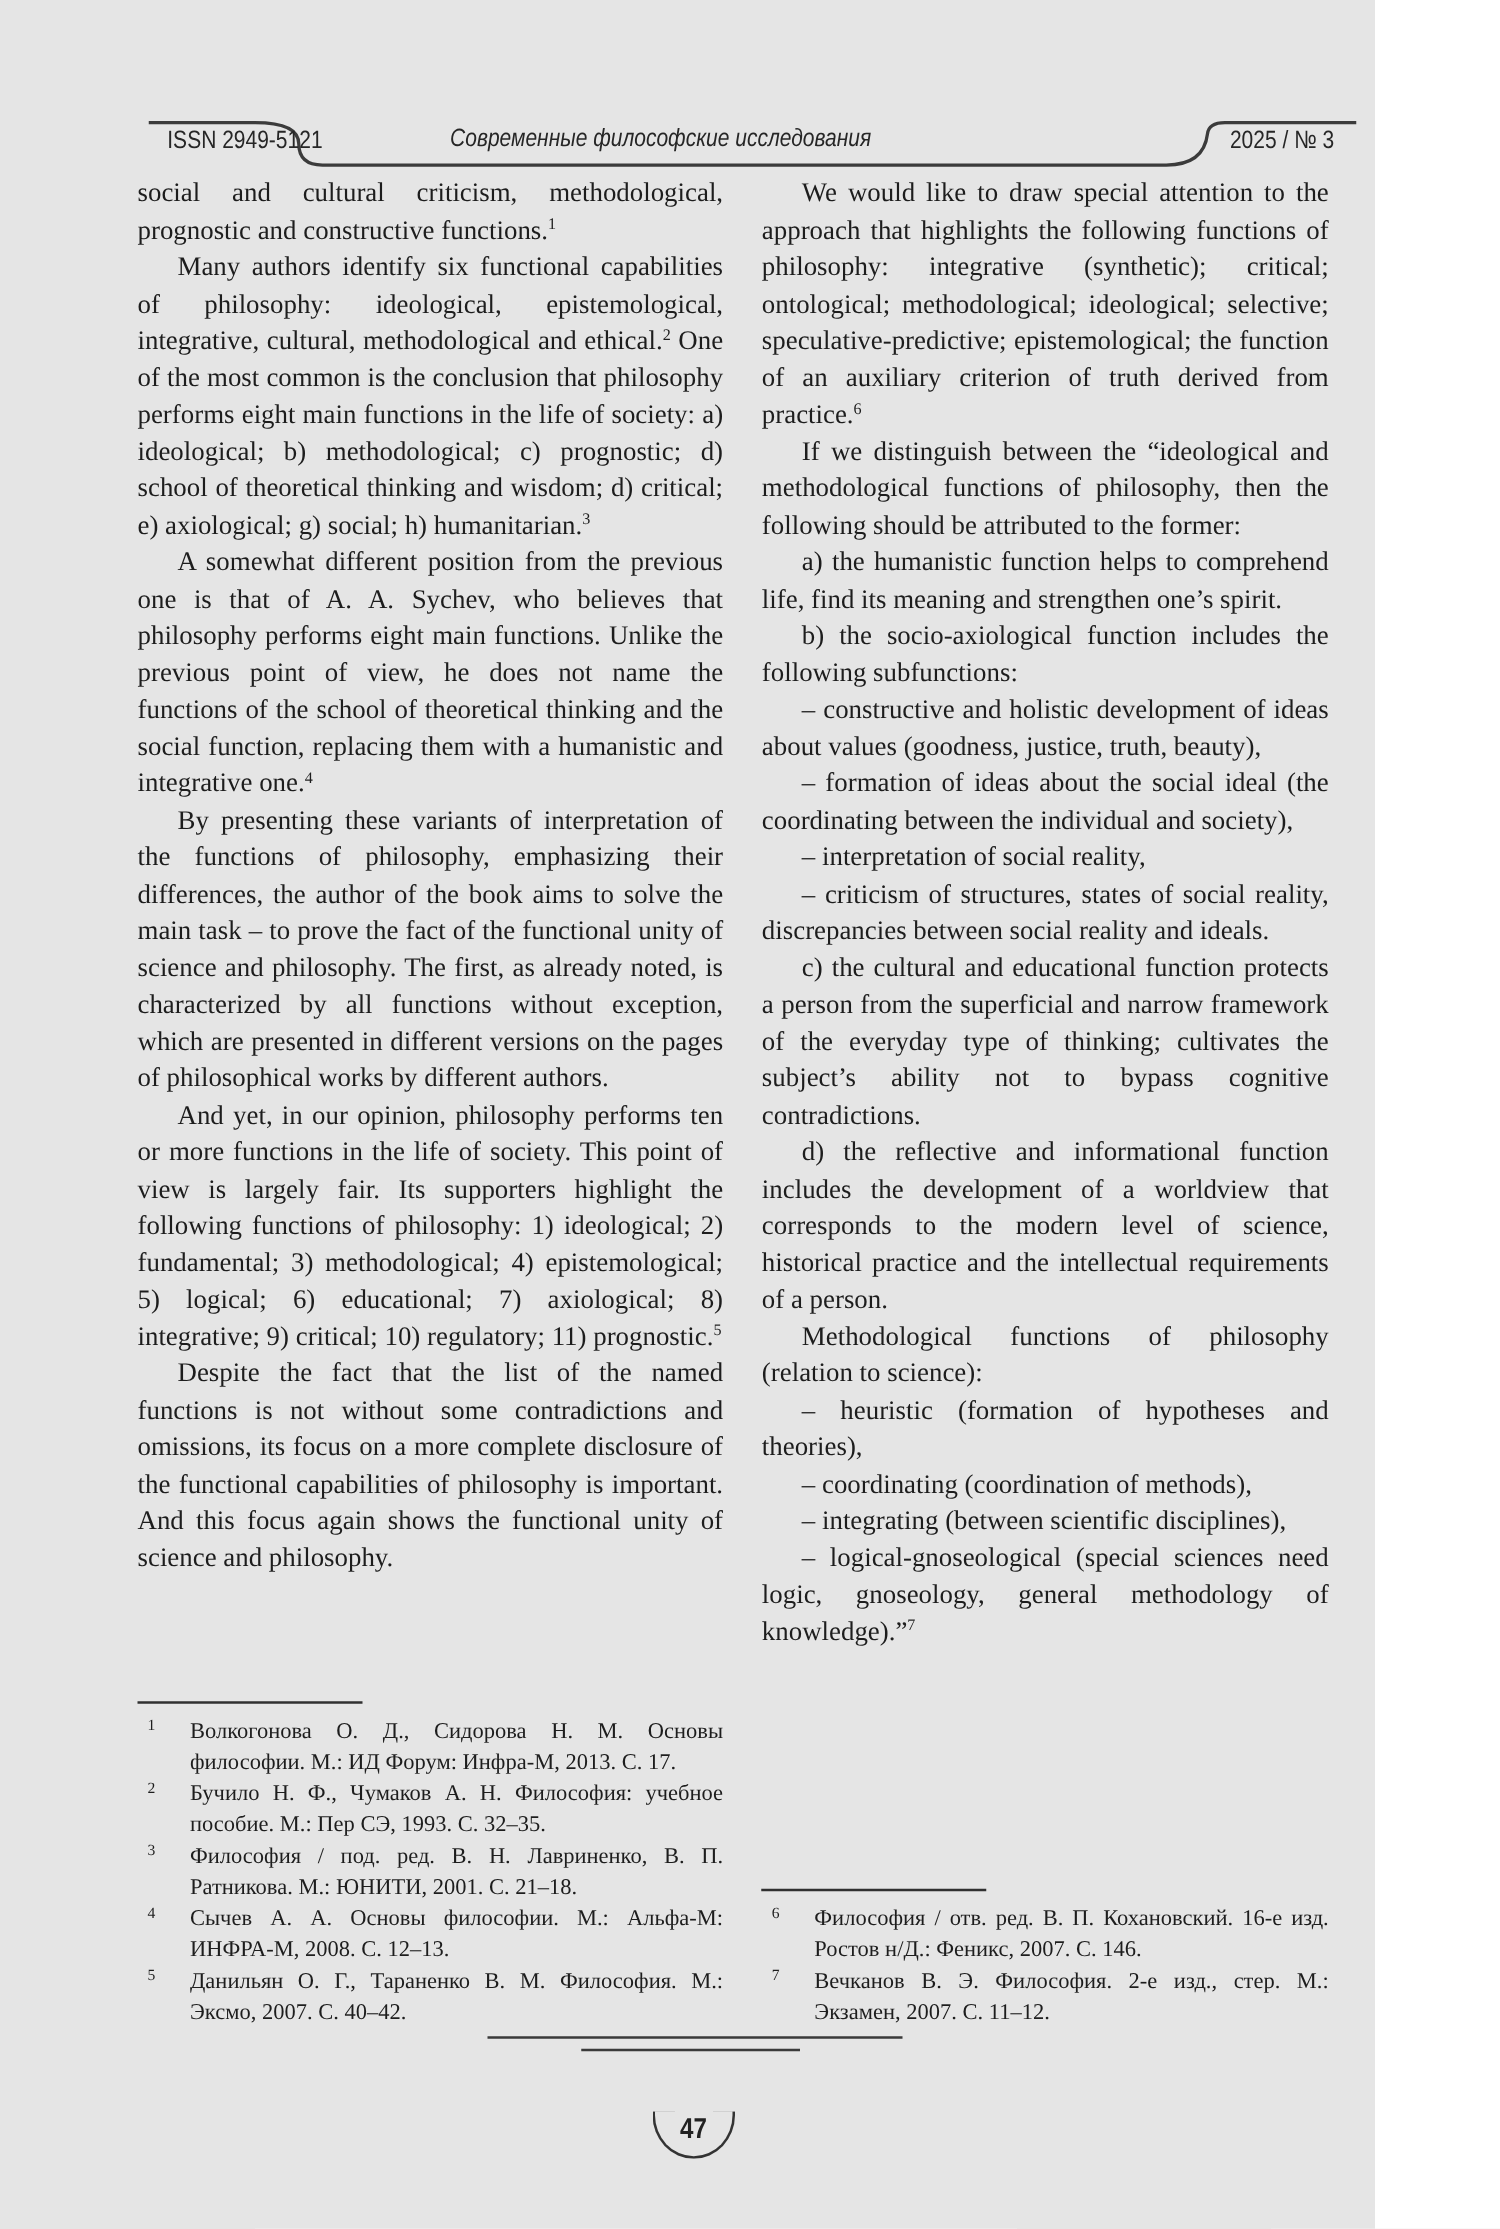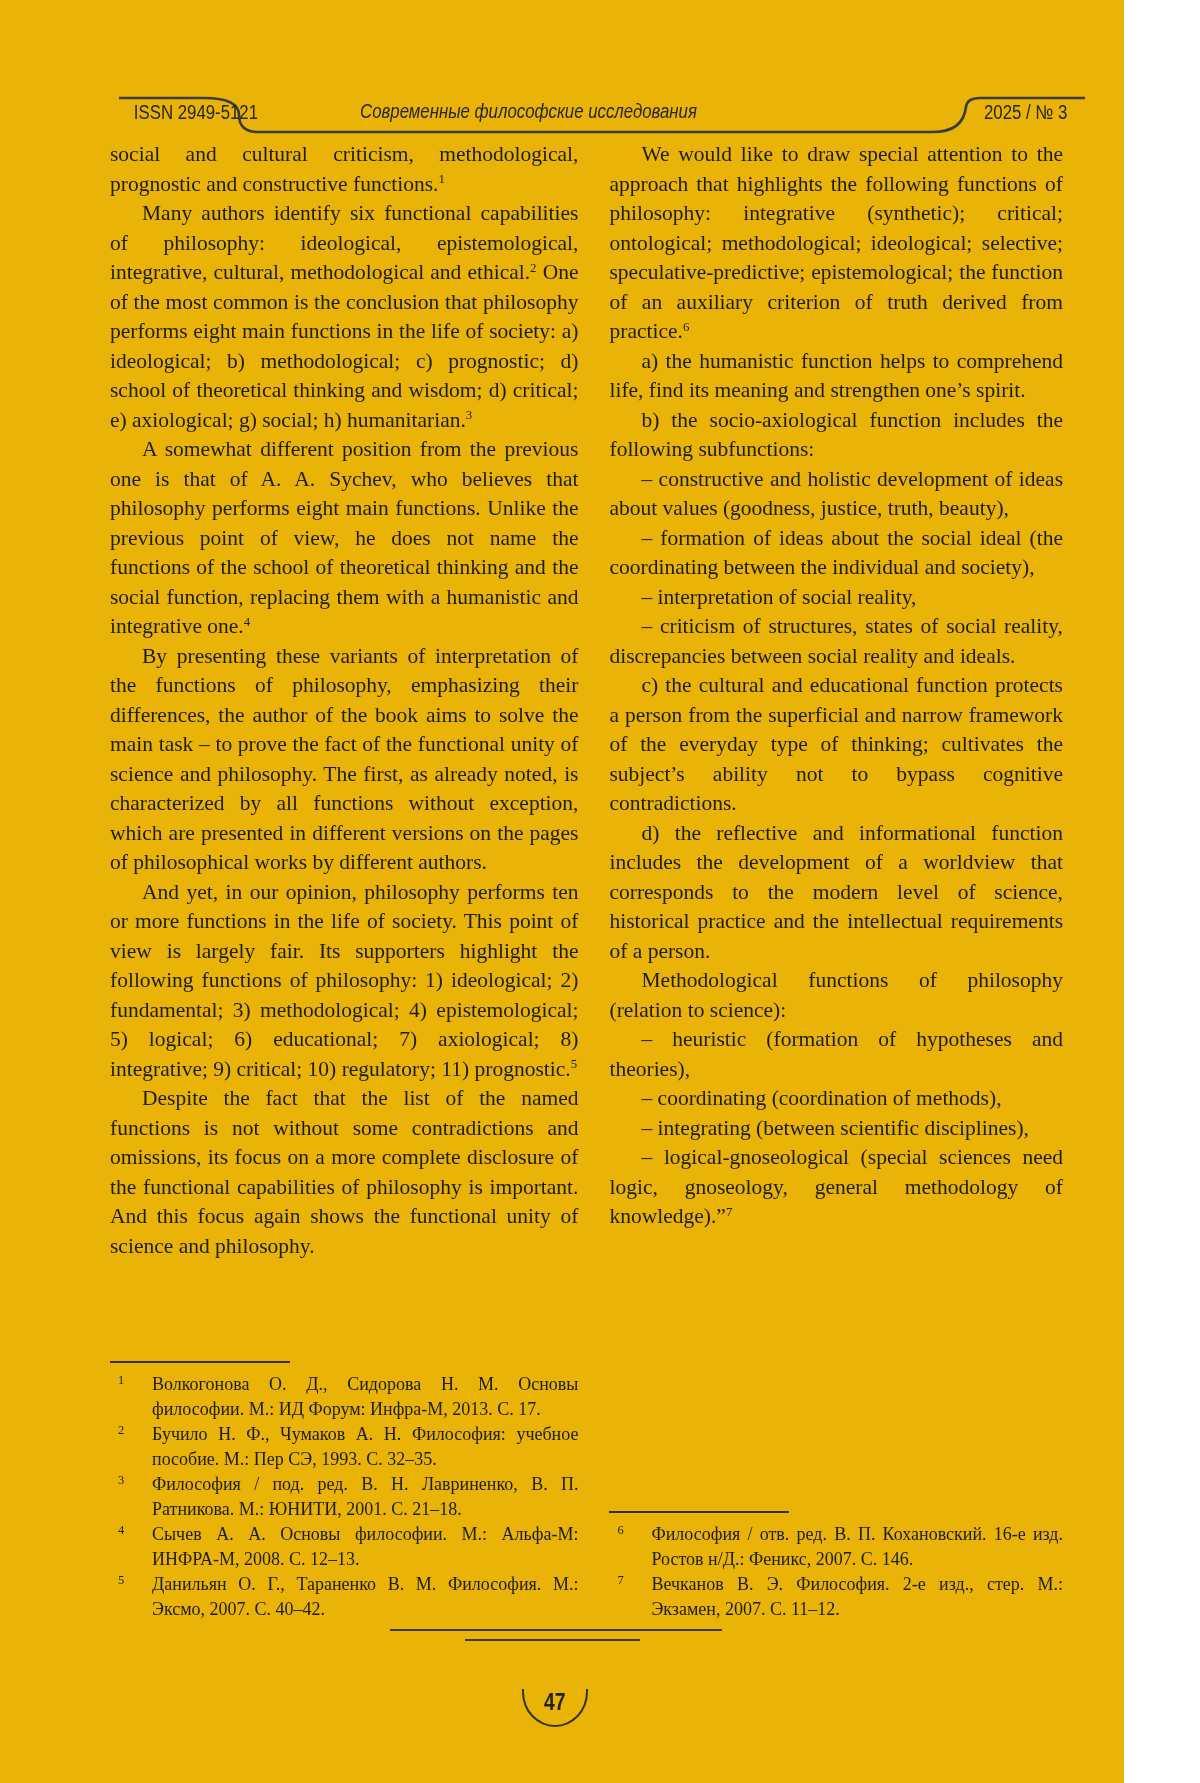--- a/index.html
+++ b/index.html
@@ -1,17 +1,17 @@
 <!DOCTYPE html>
 <html lang="en"><head>
 <meta charset="utf-8">
 <style>
   html,body{margin:0;padding:0;}
   body{width:1200px;height:1783px;background:#ffffff;font-family:"Liberation Serif","DejaVu Serif",serif;}
-  .page{position:absolute;inset:0;width:1100px;height:1783px;background:#eab308;overflow:hidden;padding-left:24px;}
+  .page{position:absolute;inset:0;width:1100px;height:1783px;background:#e5e5e5;overflow:hidden;}
 
   
   .hdr-rule{position:absolute;left:118px;top:95px;width:968px;height:42px;}
   .hdr-text{position:absolute;color:#262626;font-family:"Liberation Sans","DejaVu Sans",sans-serif;
             font-size:20px;line-height:22px;white-space:nowrap;}
   .condensed{display:inline-block;transform:scaleX(0.84);transform-origin:center;}
   .hdr-issn{left:122px;top:101px;width:120px;text-align:center;}
   .hdr-title{left:120px;top:100px;width:816px;text-align:center;font-style:italic;}
   .hdr-issue{left:976px;top:101px;width:112px;text-align:left;}
 
@@ -78,20 +78,21 @@
             <div class="fn-item"><span class="fn-num">3</span><span>Философия / под. ред. В. Н. Лавриненко, В. П. Ратникова. М.: ЮНИТИ, 2001. С. 21–18.</span></div>
             <div class="fn-item"><span class="fn-num">4</span><span>Сычев А. А. Основы философии. М.: Альфа-М: ИНФРА-М, 2008. С. 12–13.</span></div>
             <div class="fn-item"><span class="fn-num">5</span><span>Данильян О. Г., Тараненко В. М. Философия. М.: Эксмо, 2007. С. 40–42.</span></div>
           </div>
       </div>
     </div>
 
     <div class="col col-right">
       <div class="col-text" lang="en">
           <p>We would like to draw special attention to the approach that highlights the following functions of philosophy: integrative (synthetic); critical; ontological; methodological; ideological; selective; speculative-predictive; epistemological; the function of an auxiliary criterion of truth derived from practice.<sup>6</sup></p>
+          <p>If we distinguish between the “ideological and methodological functions of philosophy, then the following should be attributed to the former:</p>
           <p>a) the humanistic function helps to comprehend life, find its meaning and strengthen one’s spirit.</p>
           <p>b) the socio-axiological function includes the following subfunctions:</p>
           <p>– constructive and holistic development of ideas about values (goodness, justice, truth, beauty),</p>
           <p>– formation of ideas about the social ideal (the coordinating between the individual and society),</p>
           <p>– interpretation of social reality,</p>
           <p>– criticism of structures, states of social reality, discrepancies between social reality and ideals.</p>
           <p>c) the cultural and educational function protects a person from the superficial and narrow framework of the everyday type of thinking; cultivates the subject’s ability not to bypass cognitive contradictions.</p>
           <p>d) the reflective and informational function includes the development of a worldview that corresponds to the modern level of science, historical practice and the intellectual requirements of a person.</p>
           <p>Methodological functions of philosophy (relation to science):</p>
           <p>– heuristic (formation of hypotheses and theories),</p>

